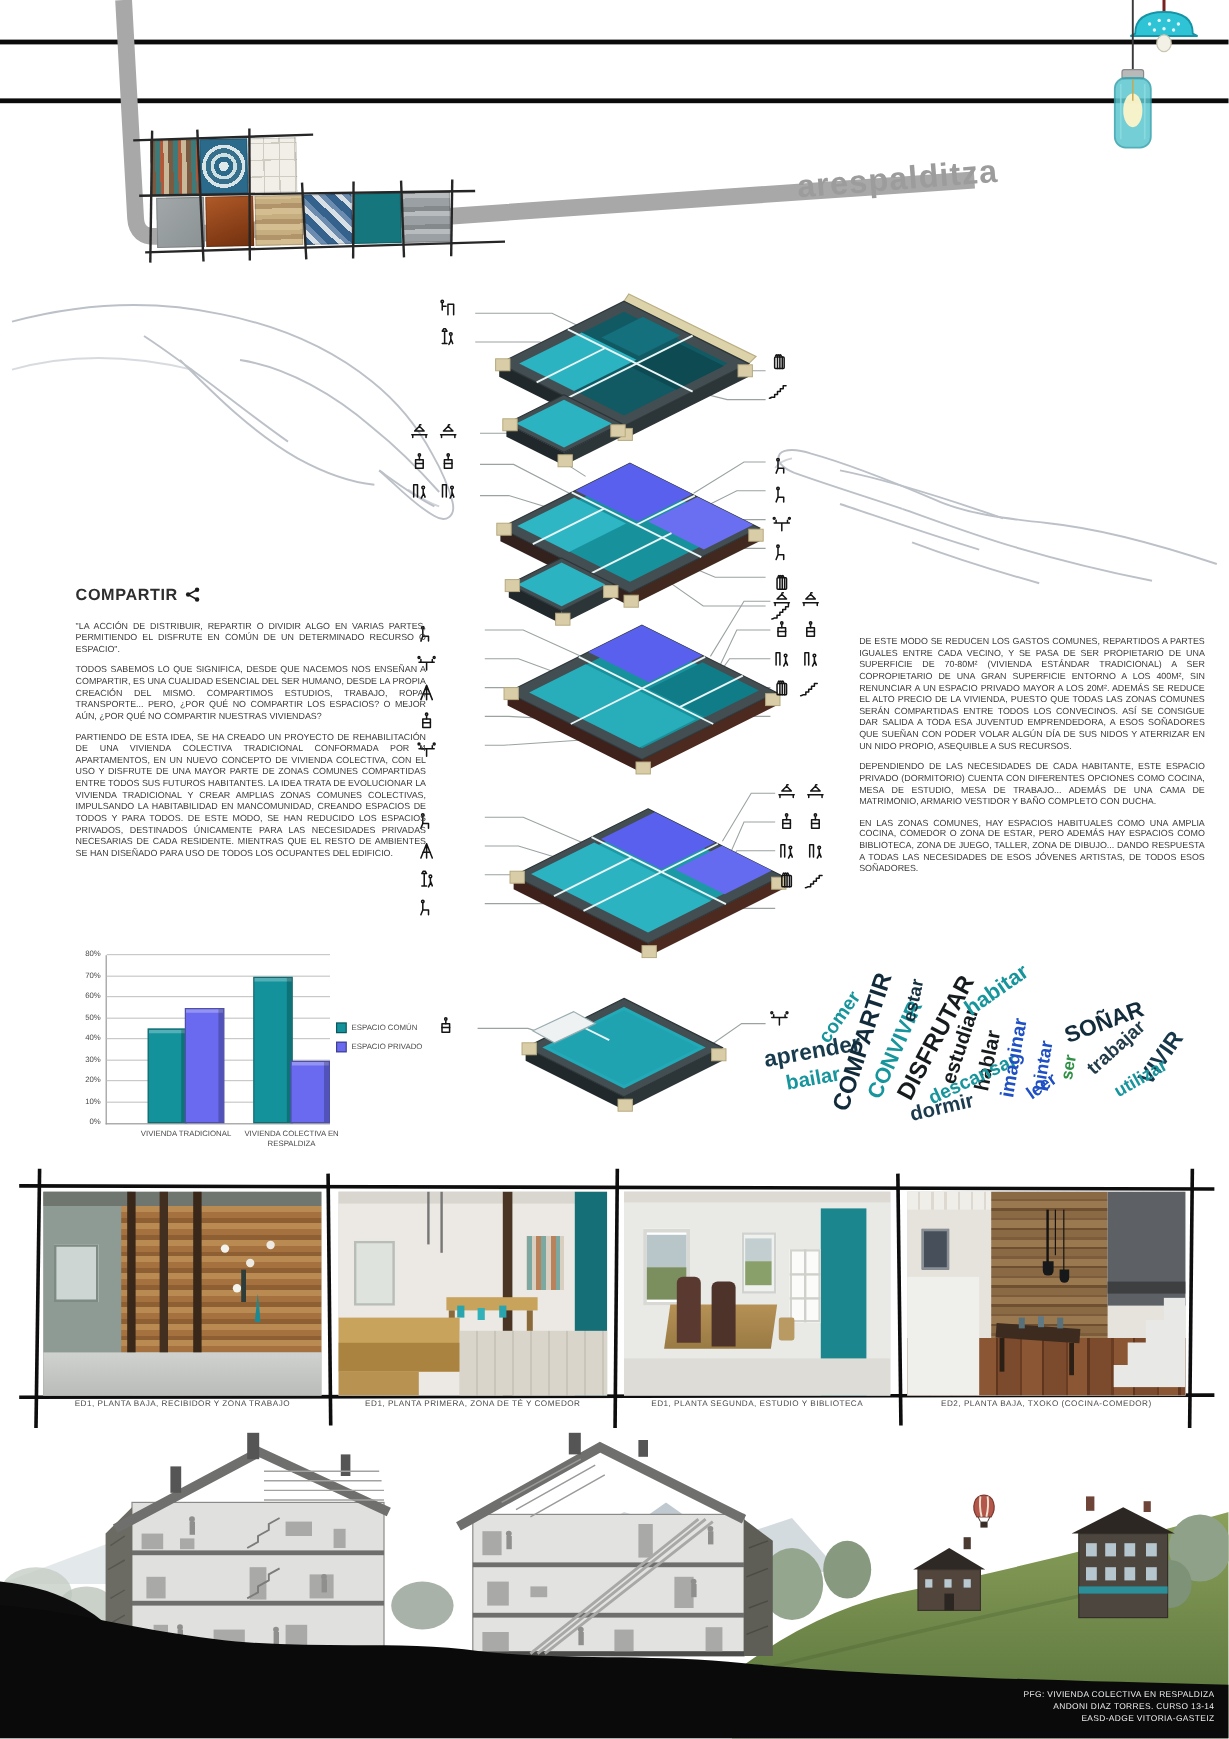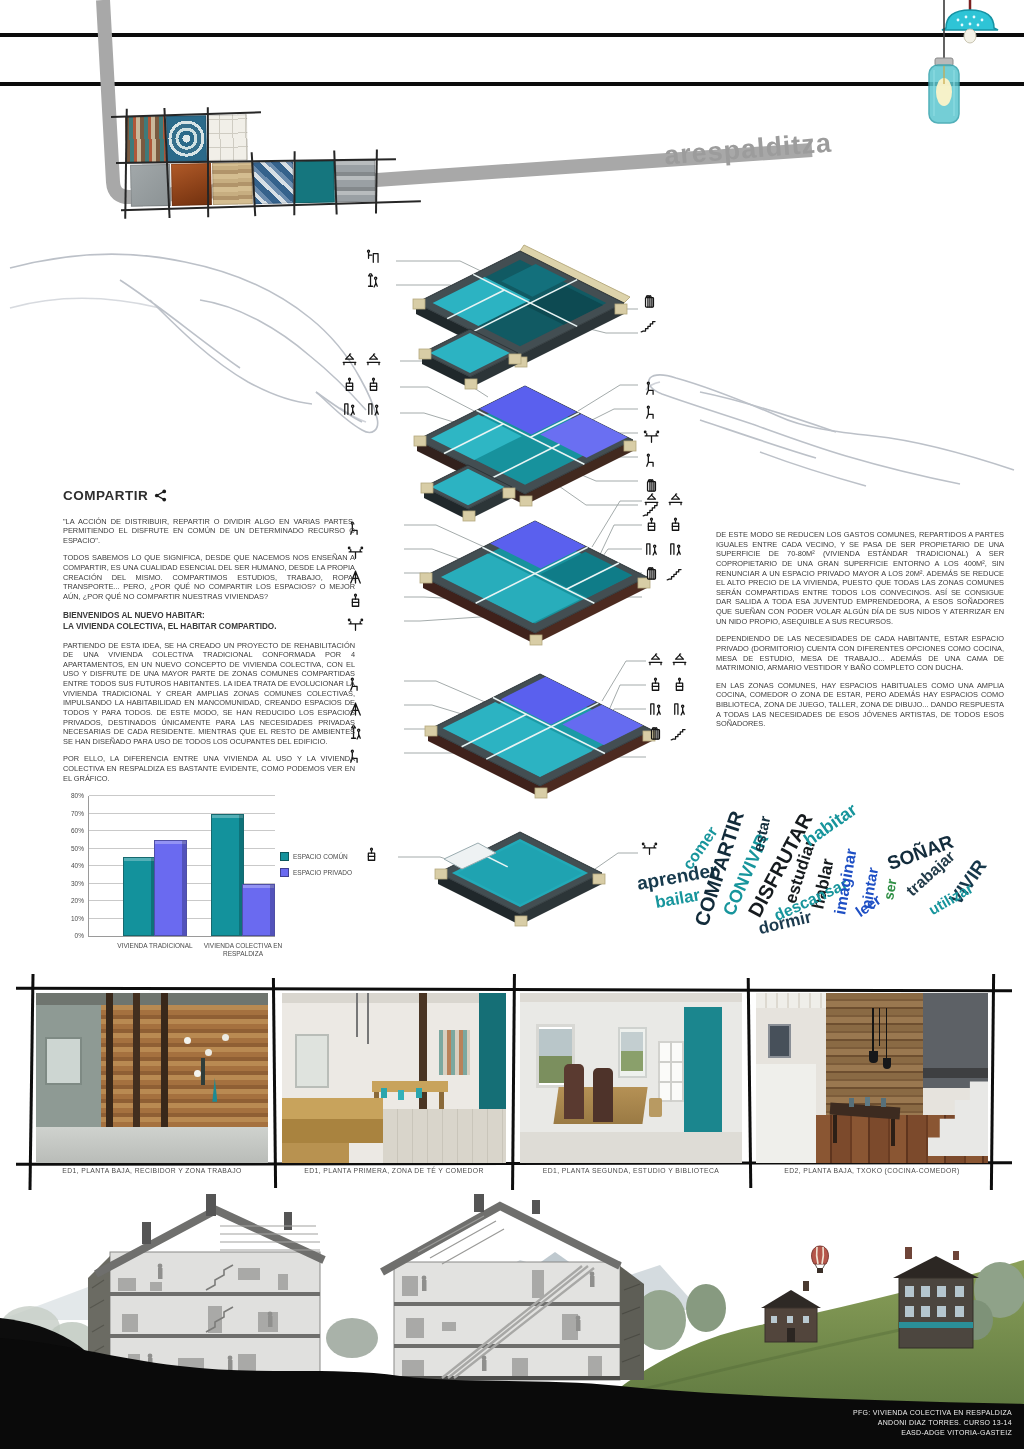--- a/index.html
+++ b/index.html
@@ -466,26 +466,21 @@
         <g fill="#1c1c1c">
             <circle cx="11" cy="2.6" r="2"></circle>
             <circle cx="3" cy="7" r="2"></circle>
             <circle cx="11" cy="11.4" r="2"></circle>
           </g>
         <path d="M3 7 L11 2.6 M3 7 L11 11.4" stroke="#1c1c1c" stroke-width="1.4" fill="none"></path>
       </svg>
     </div>
     <p>"LA ACCIÓN DE DISTRIBUIR, REPARTIR O DIVIDIR ALGO EN VARIAS PARTES, PERMITIENDO EL DISFRUTE EN COMÚN DE UN DETERMINADO RECURSO O ESPACIO".</p>
     <p>TODOS SABEMOS LO QUE SIGNIFICA, DESDE QUE NACEMOS NOS ENSEÑAN A COMPARTIR, ES UNA CUALIDAD ESENCIAL DEL SER HUMANO, DESDE LA PROPIA CREACIÓN DEL MISMO. COMPARTIMOS ESTUDIOS, TRABAJO, ROPA, TRANSPORTE... PERO, ¿POR QUÉ NO COMPARTIR LOS ESPACIOS? O MEJOR AÚN, ¿POR QUÉ NO COMPARTIR NUESTRAS VIVIENDAS?</p>
-    <div class="subhead">
-      <div>BIENVENIDOS AL NUEVO HABITAR:</div>
-      <div>LA VIVIENDA COLECTIVA, EL HABITAR COMPARTIDO.</div>
-    </div>
     <p>PARTIENDO DE ESTA IDEA, SE HA CREADO UN PROYECTO DE REHABILITACIÓN DE UNA VIVIENDA COLECTIVA TRADICIONAL CONFORMADA POR 4 APARTAMENTOS, EN UN NUEVO CONCEPTO DE VIVIENDA COLECTIVA, CON EL USO Y DISFRUTE DE UNA MAYOR PARTE DE ZONAS COMUNES COMPARTIDAS ENTRE TODOS SUS FUTUROS HABITANTES. LA IDEA TRATA DE EVOLUCIONAR LA VIVIENDA TRADICIONAL Y CREAR AMPLIAS ZONAS COMUNES COLECTIVAS, IMPULSANDO LA HABITABILIDAD EN MANCOMUNIDAD, CREANDO ESPACIOS DE TODOS Y PARA TODOS. DE ESTE MODO, SE HAN REDUCIDO LOS ESPACIOS PRIVADOS, DESTINADOS ÚNICAMENTE PARA LAS NECESIDADES PRIVADAS NECESARIAS DE CADA RESIDENTE. MIENTRAS QUE EL RESTO DE AMBIENTES SE HAN DISEÑADO PARA USO DE TODOS LOS OCUPANTES DEL EDIFICIO.</p>
-    <p>POR ELLO, LA DIFERENCIA ENTRE UNA VIVIENDA AL USO Y LA VIVIENDA COLECTIVA EN RESPALDIZA ES BASTANTE EVIDENTE, COMO PODEMOS VER EN EL GRÁFICO.</p>
   </div>
 
   <div class="chart" id="chart">
     <div class="plot" id="chartPlot">
         <div class="gridline" style="bottom: 17.5px;"></div>
         <div class="gridline" style="bottom: 35px;"></div>
         <div class="gridline" style="bottom: 52.5px;"></div>
         <div class="gridline" style="bottom: 70px;"></div>
         <div class="gridline" style="bottom: 87.5px;"></div>
         <div class="gridline" style="bottom: 105px;"></div>
@@ -518,21 +513,21 @@
         </div>
         <div class="legrow">
           <span class="legsw" style="background: rgb(106, 106, 240);"></span>
           <span>ESPACIO PRIVADO</span>
         </div>
       </div>
   </div>
 
   <div class="col" style="left:716px;top:530px;width:288px">
     <p>DE ESTE MODO SE REDUCEN LOS GASTOS COMUNES, REPARTIDOS A PARTES IGUALES ENTRE CADA VECINO, Y SE PASA DE SER PROPIETARIO DE UNA SUPERFICIE DE 70-80M² (VIVIENDA ESTÁNDAR TRADICIONAL) A SER COPROPIETARIO DE UNA GRAN SUPERFICIE ENTORNO A LOS 400M², SIN RENUNCIAR A UN ESPACIO PRIVADO MAYOR A LOS 20M². ADEMÁS SE REDUCE EL ALTO PRECIO DE LA VIVIENDA, PUESTO QUE TODAS LAS ZONAS COMUNES SERÁN COMPARTIDAS ENTRE TODOS LOS CONVECINOS. ASÍ SE CONSIGUE DAR SALIDA A TODA ESA JUVENTUD EMPRENDEDORA, A ESOS SOÑADORES QUE SUEÑAN CON PODER VOLAR ALGÚN DÍA DE SUS NIDOS Y ATERRIZAR EN UN NIDO PROPIO, ASEQUIBLE A SUS RECURSOS.</p>
-    <p>DEPENDIENDO DE LAS NECESIDADES DE CADA HABITANTE, ESTAR ESPACIO PRIVADO (DORMITORIO) CUENTA CON DIFERENTES OPCIONES COMO COCINA, MESA DE ESTUDIO, MESA DE TRABAJO... ADEMÁS DE UNA CAMA DE MATRIMONIO, ARMARIO VESTIDOR Y BAÑO COMPLETO CON DUCHA.</p>
+    <p>DEPENDIENDO DE LAS NECESIDADES DE CADA HABITANTE, ESTE ESPACIO PRIVADO (DORMITORIO) CUENTA CON DIFERENTES OPCIONES COMO COCINA, MESA DE ESTUDIO, MESA DE TRABAJO... ADEMÁS DE UNA CAMA DE MATRIMONIO, ARMARIO VESTIDOR Y BAÑO COMPLETO CON DUCHA.</p>
     <p>EN LAS ZONAS COMUNES, HAY ESPACIOS HABITUALES COMO UNA AMPLIA COCINA, COMEDOR O ZONA DE ESTAR, PERO ADEMÁS HAY ESPACIOS COMO BIBLIOTECA, ZONA DE JUEGO, TALLER, ZONA DE DIBUJO... DANDO RESPUESTA A TODAS LAS NECESIDADES DE ESOS JÓVENES ARTISTAS, DE TODOS ESOS SOÑADORES.</p>
   </div>
 
   <div class="cloud" id="cloud">
       <span style="color: rgb(23, 149, 156); left: 78px; top: 59px; font-size: 16px; transform: rotate(-55deg);">comer</span>
       <span style="color: rgb(23, 58, 77); left: 23px; top: 77px; font-size: 19px; transform: rotate(-10deg);">aprender</span>
       <span style="color: rgb(23, 149, 156); left: 41px; top: 97px; font-size: 17px; transform: rotate(-10deg);">bailar</span>
       <span style="color: rgb(18, 43, 58); left: 96px; top: 110px; font-size: 20px; transform: rotate(-72deg);">COMPARTIR</span>
       <span style="color: rgb(23, 149, 156); left: 122px; top: 102px; font-size: 18px; transform: rotate(-66deg);">CONVIVIR</span>
       <span style="color: rgb(21, 48, 62); left: 150px; top: 40px; font-size: 15px; transform: rotate(-78deg);">estar</span>

